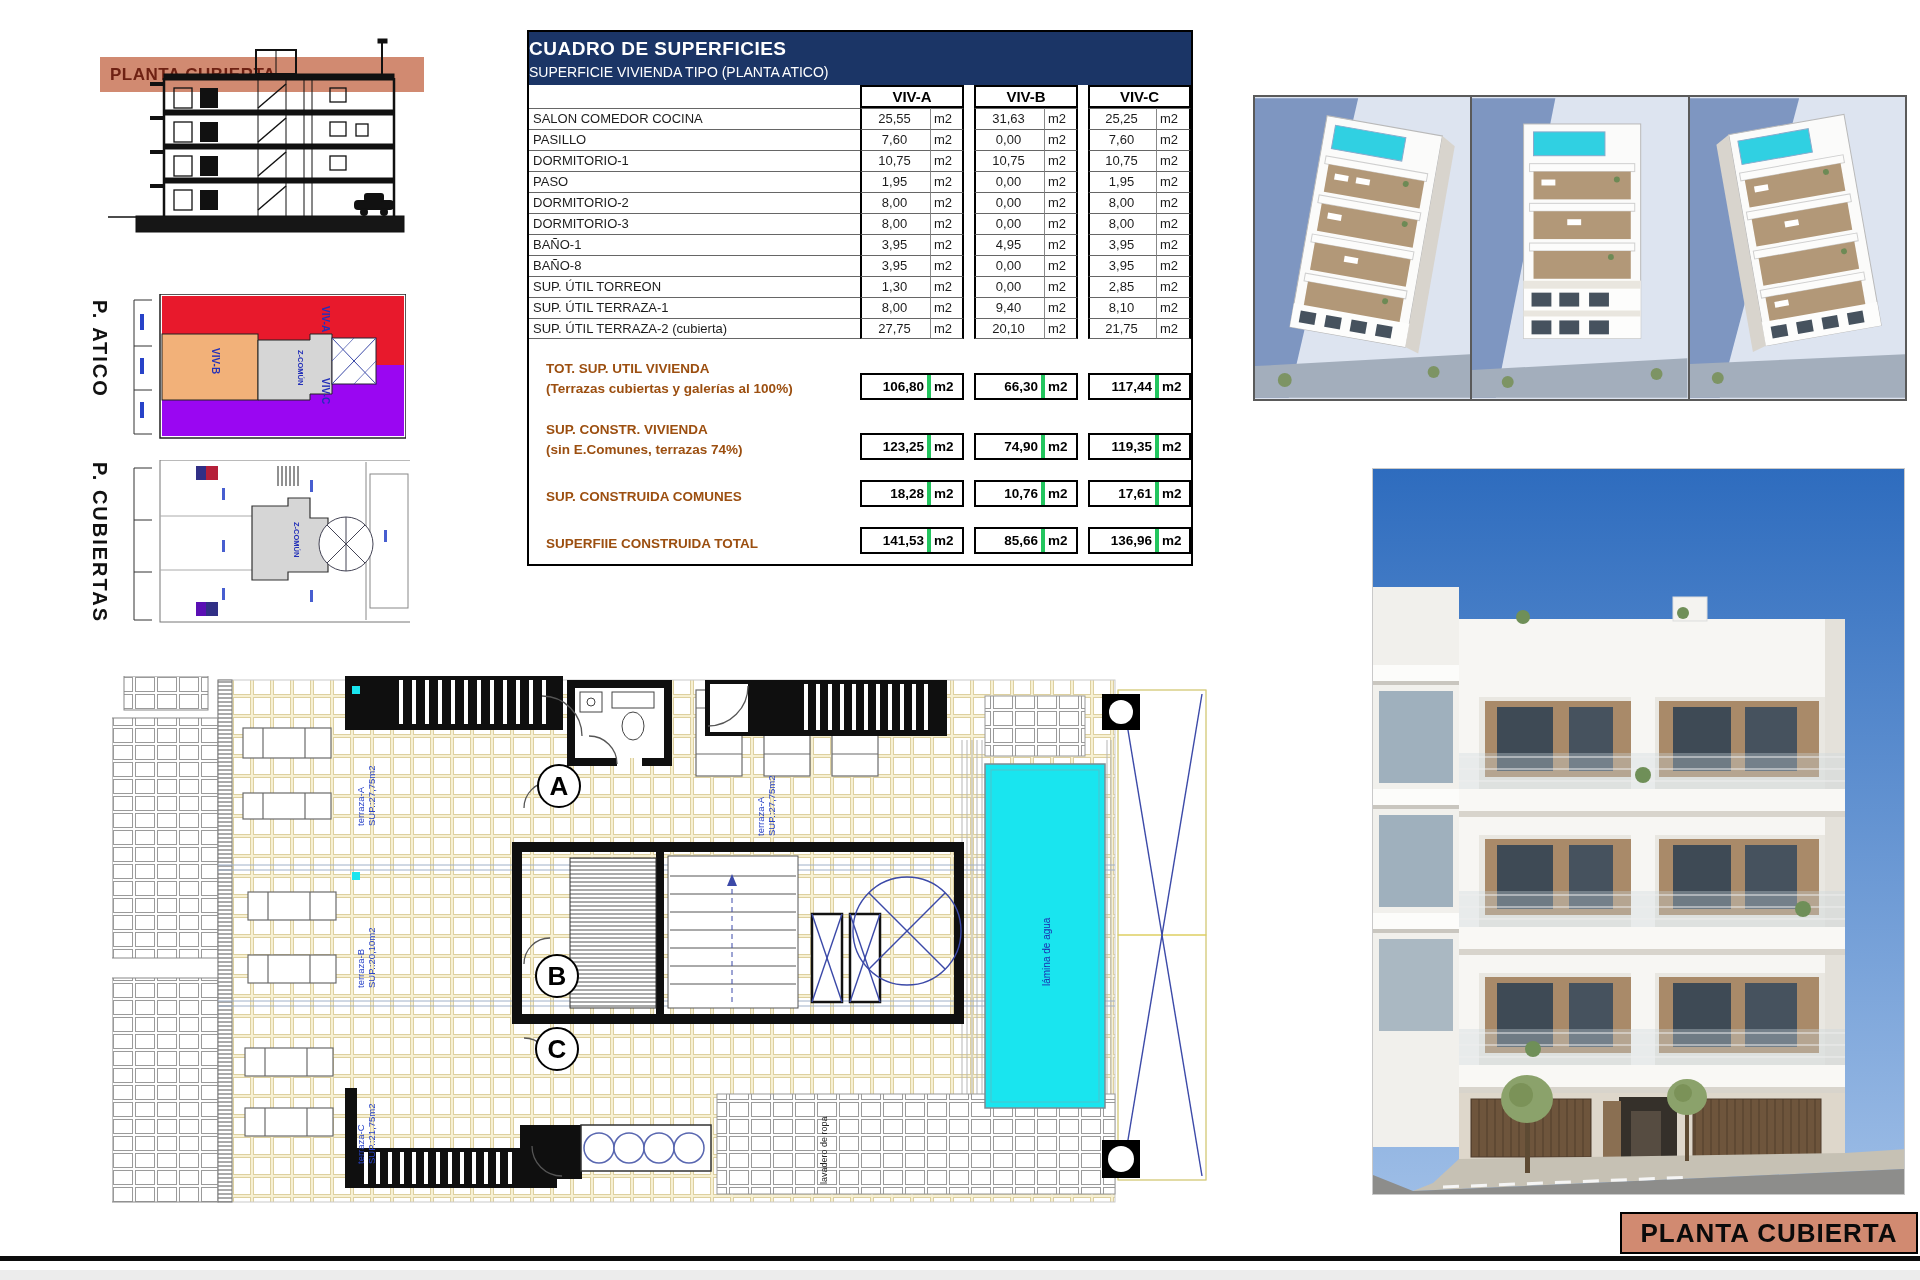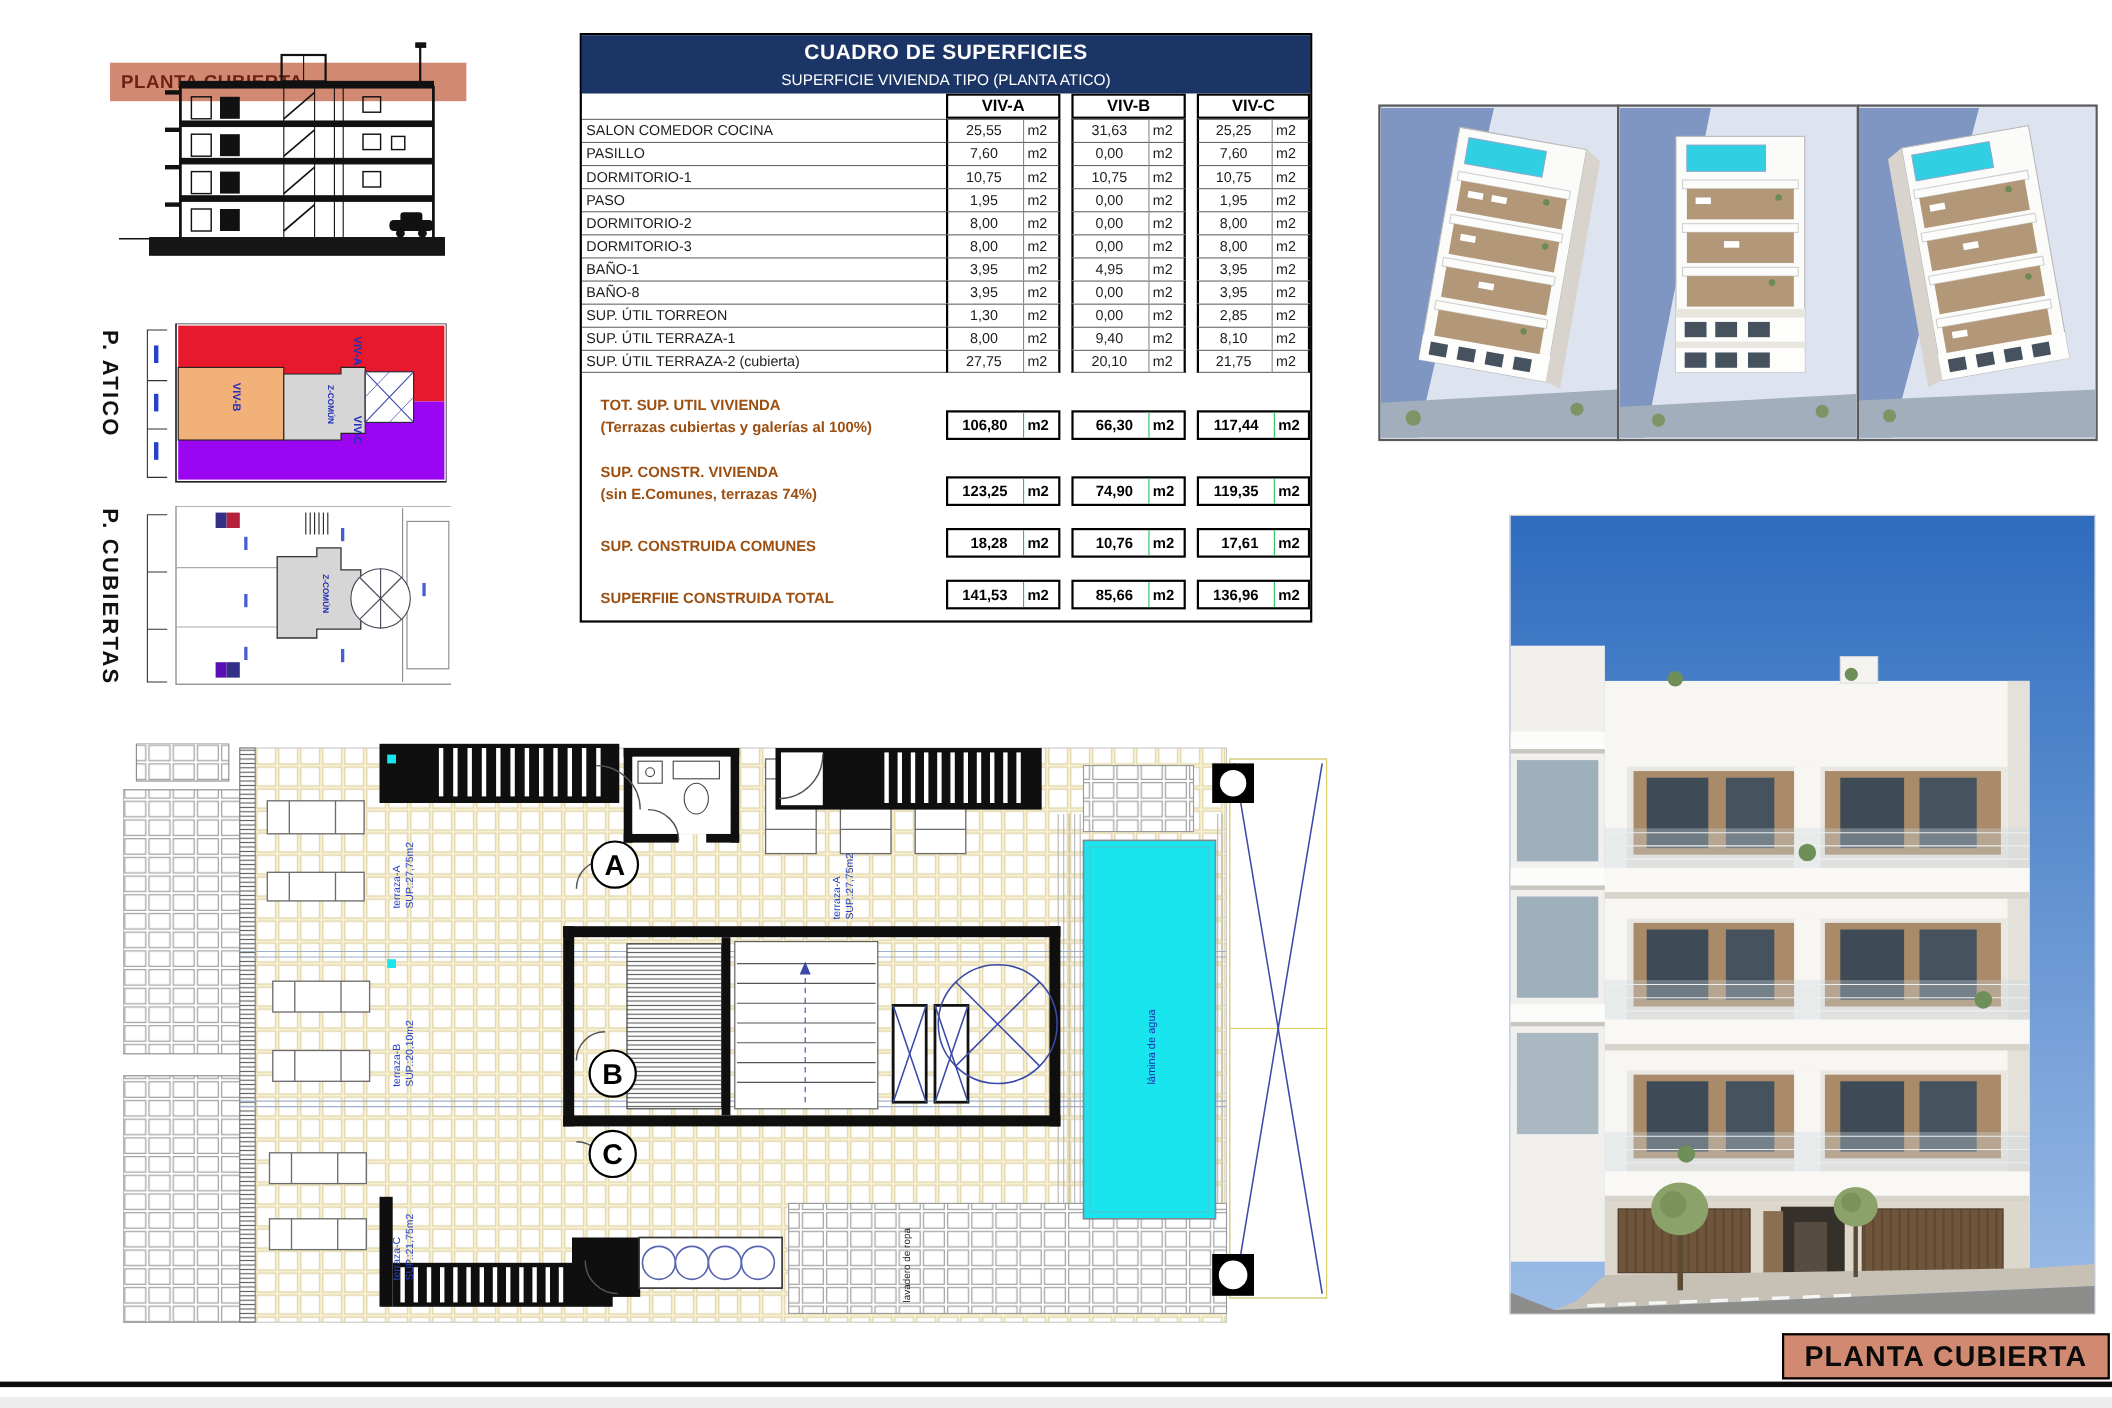--- a/index.html
+++ b/index.html
@@ -19,40 +19,40 @@
 
   
   .v-label{writing-mode:vertical-rl;font-weight:bold;font-size:20px;letter-spacing:2px;color:#111;white-space:nowrap}
   .v-atico{left:88px;top:300px;height:150px}
   .v-cub{left:88px;top:462px;height:190px}
   .atico-svg{left:126px;top:294px;width:280px;height:146px}
   .cub-svg{left:126px;top:460px;width:284px;height:172px}
 
   
   .s-table{left:527px;top:30px;width:666px;border:2px solid #000;background:#fff}
-  .t-head{background:var(--navy);color:#fff;text-align:center;padding:6px 0 5px}
+  .t-head{background:var(--navy);color:#fff;text-align:left;padding:6px 0 5px}
   .t-title{font-weight:bold;font-size:19px;letter-spacing:.5px}
   .t-sub{font-weight:normal;font-size:14px;margin-top:4px}
   .t-row{display:grid}
   .h-row{grid-template-columns:331px 104px 10px 104px 10px 103px}
   .hc{border:2px solid #000;font-weight:bold;text-align:center;font-size:15px;padding:1px 0;background:#fff}
   .d-row{grid-template-columns:331px 70px 34px 10px 70px 34px 10px 68px 35px}
   .d-row .c{border-top:1px solid #666;font-size:13px;height:21px;line-height:19px;color:#1c1c1c;overflow:hidden;white-space:nowrap}
   .d-row .lab{padding-left:4px}
   .d-row .n{border-left:2px solid #000;text-align:center;padding-right:3px}
   .d-row .u{border-left:1px solid #888;border-right:2px solid #000;padding-left:3px}
   .d-row .g{border-top:none}
   #t-rows .d-row:last-child .lab,#t-rows .d-row:last-child .n,#t-rows .d-row:last-child .u{border-bottom:1px solid #666}
   #t-sums{padding-bottom:10px}
   .sp{height:20px}
   .sum-row{display:grid;grid-template-columns:331px 104px 10px 104px 10px 103px;align-items:end}
   .sum-lab{color:var(--table_brown);font-weight:bold;font-size:13.5px;line-height:1.5;padding-left:17px}
   .sum-lab span{display:block;white-space:nowrap}
   .sum-box{display:grid;grid-template-columns:69px 31px;border:2px solid #000;height:27px;align-items:center;font-weight:bold;font-size:13.5px;background:#fff}
-  .sum-box .n{text-align:right;padding-right:14px;border-right:1px solid #22c55e;height:23px;line-height:23px}
+  .sum-box .n{text-align:right;padding-right:3px;border-right:4px solid #22c55e;height:23px;line-height:23px}
   .sum-box .u{padding-left:3px}
 
   
   .aerial{left:1253px;top:95px;width:654px;height:306px;display:flex}
   .panel{flex:1;border:2px solid #5a5a5a;margin-left:-2px;overflow:hidden;background:#dde4f0}
   .panel:first-child{margin-left:0}
   .panel svg{display:block;width:100%;height:100%}
 
   
   .facade{left:1372px;top:468px;width:533px;height:727px;border:1px solid #c9c9c9;overflow:hidden}

